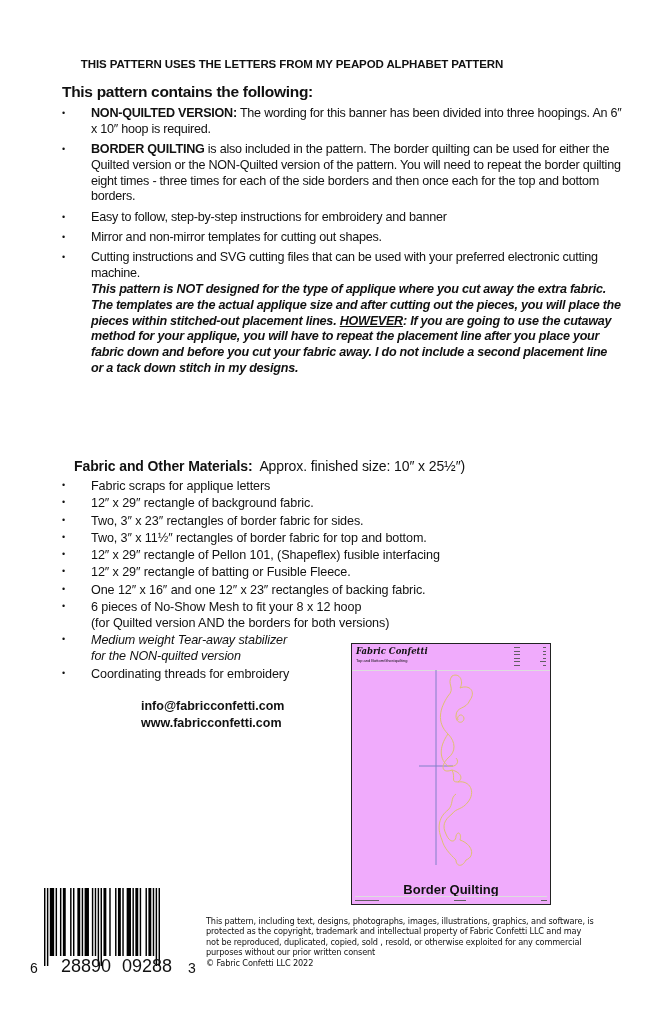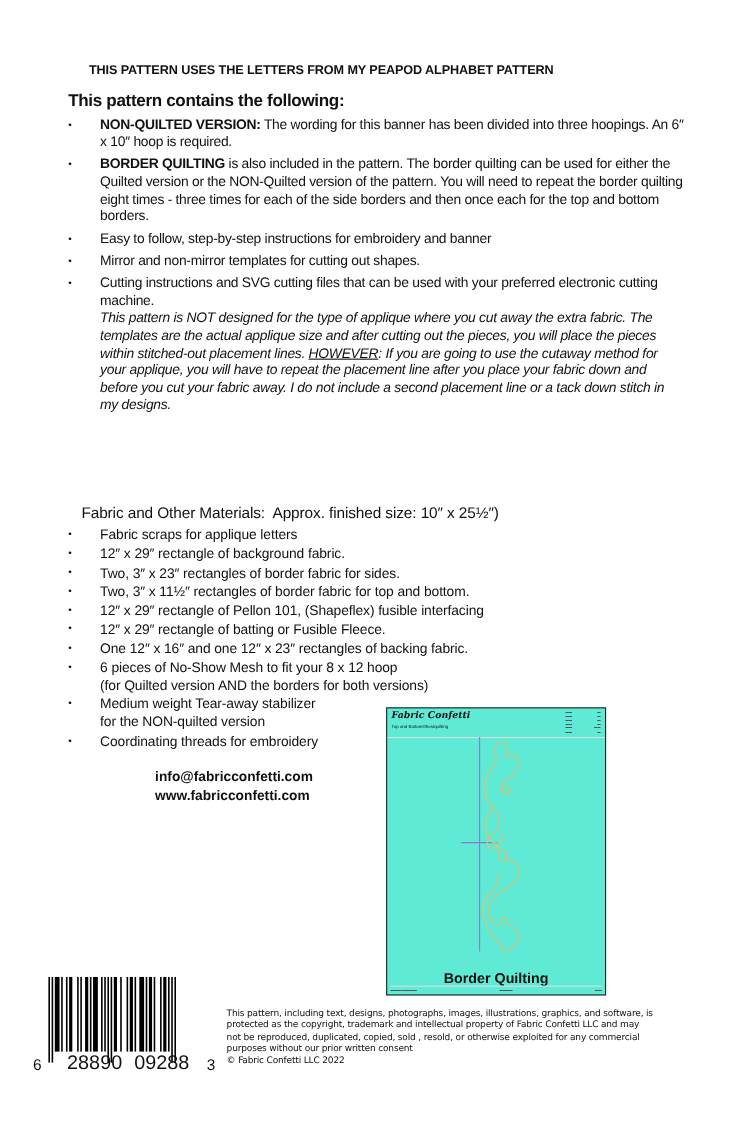--- a/index.html
+++ b/index.html
@@ -15,37 +15,37 @@
     position: absolute; left: 62px; font-size: 15.5px; font-weight: bold; letter-spacing: -0.3px;
   }
   .contents-list {
     position: absolute; left: 62px; top: 106px; width: 560px;
     font-size: 12.6px; line-height: 15.8px; letter-spacing: -0.25px;
   }
   .bullet-row { display: flex; margin-bottom: 4.5px; }
   .bullet { width: 29px; flex: none; font-size: 9px; line-height: 15.8px; }
   .bullet-body { flex: 1; }
   .b { font-weight: bold; }
-  .ibold { font-weight: normal; font-style: italic; }
+  .ibold { font-weight: bold; font-style: italic; }
   .u { text-decoration: underline; }
   .materials-heading {
     position: absolute; left: 62px; top: 458px; font-size: 14px; letter-spacing: -0.1px;
   }
-  .materials-heading .lbl { font-weight: normal; padding-left: 12px; }
+  .materials-heading .lbl { font-weight: bold; padding-left: 12px; }
   .materials-list {
     position: absolute; left: 62px; top: 478px; width: 420px;
     font-size: 12.6px; line-height: 16.1px; letter-spacing: -0.1px;
   }
   .materials-list .bullet-row { margin-bottom: 1.2px; }
   .contact {
     position: absolute; left: 141px; top: 698px; font-size: 12.5px; font-weight: bold; line-height: 17px;
   }
   .preview {
     position: absolute; left: 351px; top: 643px; width: 200px; height: 262px;
-    border: 1.5px solid #222; background: #5eead4; box-sizing: border-box;
+    border: 1.5px solid #222; background: #f0abfc; box-sizing: border-box;
   }
   .preview-head {
     position: absolute; left: 0; top: 0; width: 100%; height: 26px; border-bottom: 1px solid #ddd;
   }
   .preview-logo {
     position: absolute; left: 4px; top: 2px; font-family: "DejaVu Serif", serif;
     font-style: italic; font-weight: bold; font-size: 8.5px;
   }
   .preview-sub { position: absolute; left: 4px; top: 14px; font-size: 4px; }
   .preview-stats {
@@ -136,21 +136,21 @@
       <span class="bullet">•</span>
       <div class="bullet-body" style="white-space: pre-line;">One 12″ x 16″ and one 12″ x 23″ rectangles of backing fabric.</div>
     </div>
     <div class="bullet-row">
       <span class="bullet">•</span>
       <div class="bullet-body" style="white-space: pre-line;">6 pieces of No-Show Mesh to fit your 8 x 12 hoop
 (for Quilted version AND the borders for both versions)</div>
     </div>
     <div class="bullet-row">
       <span class="bullet">•</span>
-      <div class="bullet-body" style="white-space: pre-line;">Medium weight Tear-away stabilizer
+      <div class="bullet-body" style="white-space: pre-line; font-style: italic;">Medium weight Tear-away stabilizer
 for the NON-quilted version</div>
     </div>
     <div class="bullet-row">
       <span class="bullet">•</span>
       <div class="bullet-body" style="white-space: pre-line;">Coordinating threads for embroidery</div>
     </div>
   </div>
 
 <div class="contact">
   <div>info@fabricconfetti.com</div>

